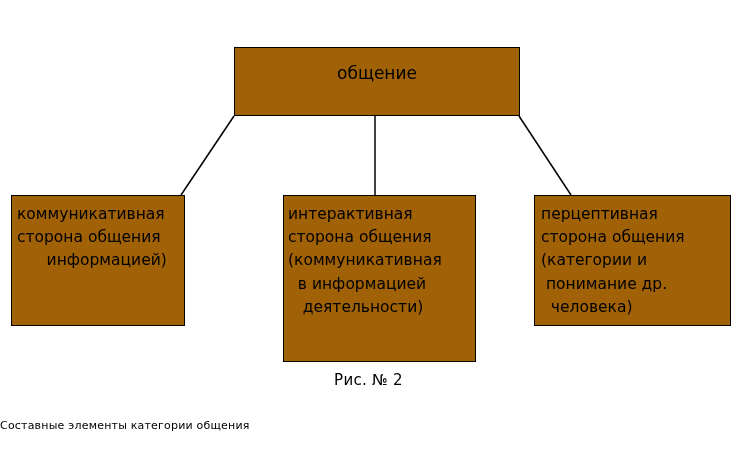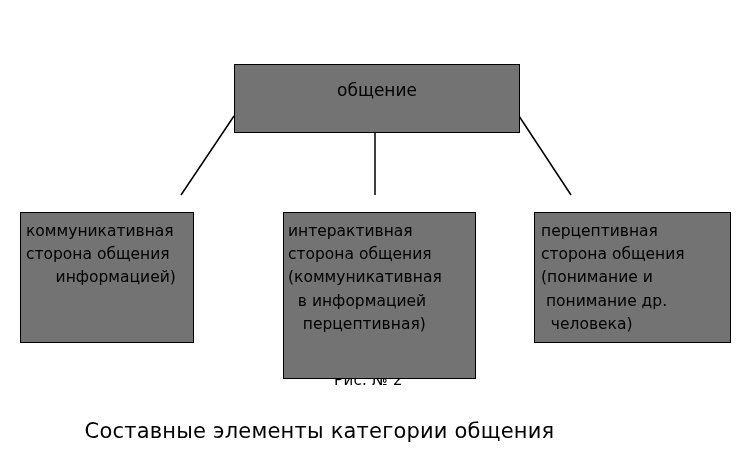--- a/index.html
+++ b/index.html
@@ -15,23 +15,22 @@
     position: relative;
     width: 737px;
     height: 457px;
     background: #ffffff;
     overflow: hidden;
   }
   .node-box {
     position: absolute;
     box-sizing: border-box;
     border: 1.6px solid #000000;
-    background: #737373;
+    background: #a16207;
     z-index: 2;
-    margin-top: 17px;
   }
   .node-text {
     font-size: 15.5px;
     line-height: 23px;
     white-space: pre;
     color: #000000;
   }
   
   #root-node {
     left: 234px;
@@ -42,21 +41,21 @@
   #root-node .node-text {
     position: absolute;
     left: 0;
     right: 0;
     top: 14px;
     text-align: center;
     font-size: 17px;
   }
   
   #leaf-node-0 {
-    left: 20px;
+    left: 11px;
     top: 195px;
     width: 174px;
     height: 131px;
   }
   #leaf-node-1 {
     left: 283px;
     top: 195px;
     width: 193px;
     height: 167px;
   }
@@ -97,22 +96,21 @@
     top: 371px;
     text-align: center;
     font-size: 15px;
     letter-spacing: 0.3px;
   }
   .caption-sub {
     position: absolute;
     left: 0;
     width: 639px;
     top: 419px;
-    text-align: center;
-    font-size: 21px;
+    font-size: 11px;
     letter-spacing: 0.2px;
   }
 </style>
 </head>
 <body>
 
 <div id="canvas">
 
   <svg class="connectors" viewBox="0 0 737 457" width="737" height="457" xmlns="http://www.w3.org/2000/svg">
     <line x1="234" y1="116" x2="181" y2="195" stroke="#000000" stroke-width="1.5"></line>
@@ -131,29 +129,29 @@
       <span class="leaf-line">      информацией)</span>
     </div>
   </div>
 
   <div class="node-box" id="leaf-node-1">
     <div class="leaf-lines">
       <span class="leaf-line">интерактивная</span>
       <span class="leaf-line">сторона общения</span>
       <span class="leaf-line">(коммуникативная</span>
       <span class="leaf-line">  в информацией</span>
-      <span class="leaf-line">   перцептивная)</span>
+      <span class="leaf-line">   деятельности)</span>
     </div>
   </div>
 
   <div class="node-box" id="leaf-node-2">
     <div class="leaf-lines">
       <span class="leaf-line">перцептивная</span>
       <span class="leaf-line">сторона общения</span>
-      <span class="leaf-line">(понимание и</span>
+      <span class="leaf-line">(категории и</span>
       <span class="leaf-line"> понимание др.</span>
       <span class="leaf-line">  человека)</span>
     </div>
   </div>
 
   <div class="caption-title">Рис. № 2</div>
   <div class="caption-sub">Составные элементы категории общения</div>
 
 </div>
 

